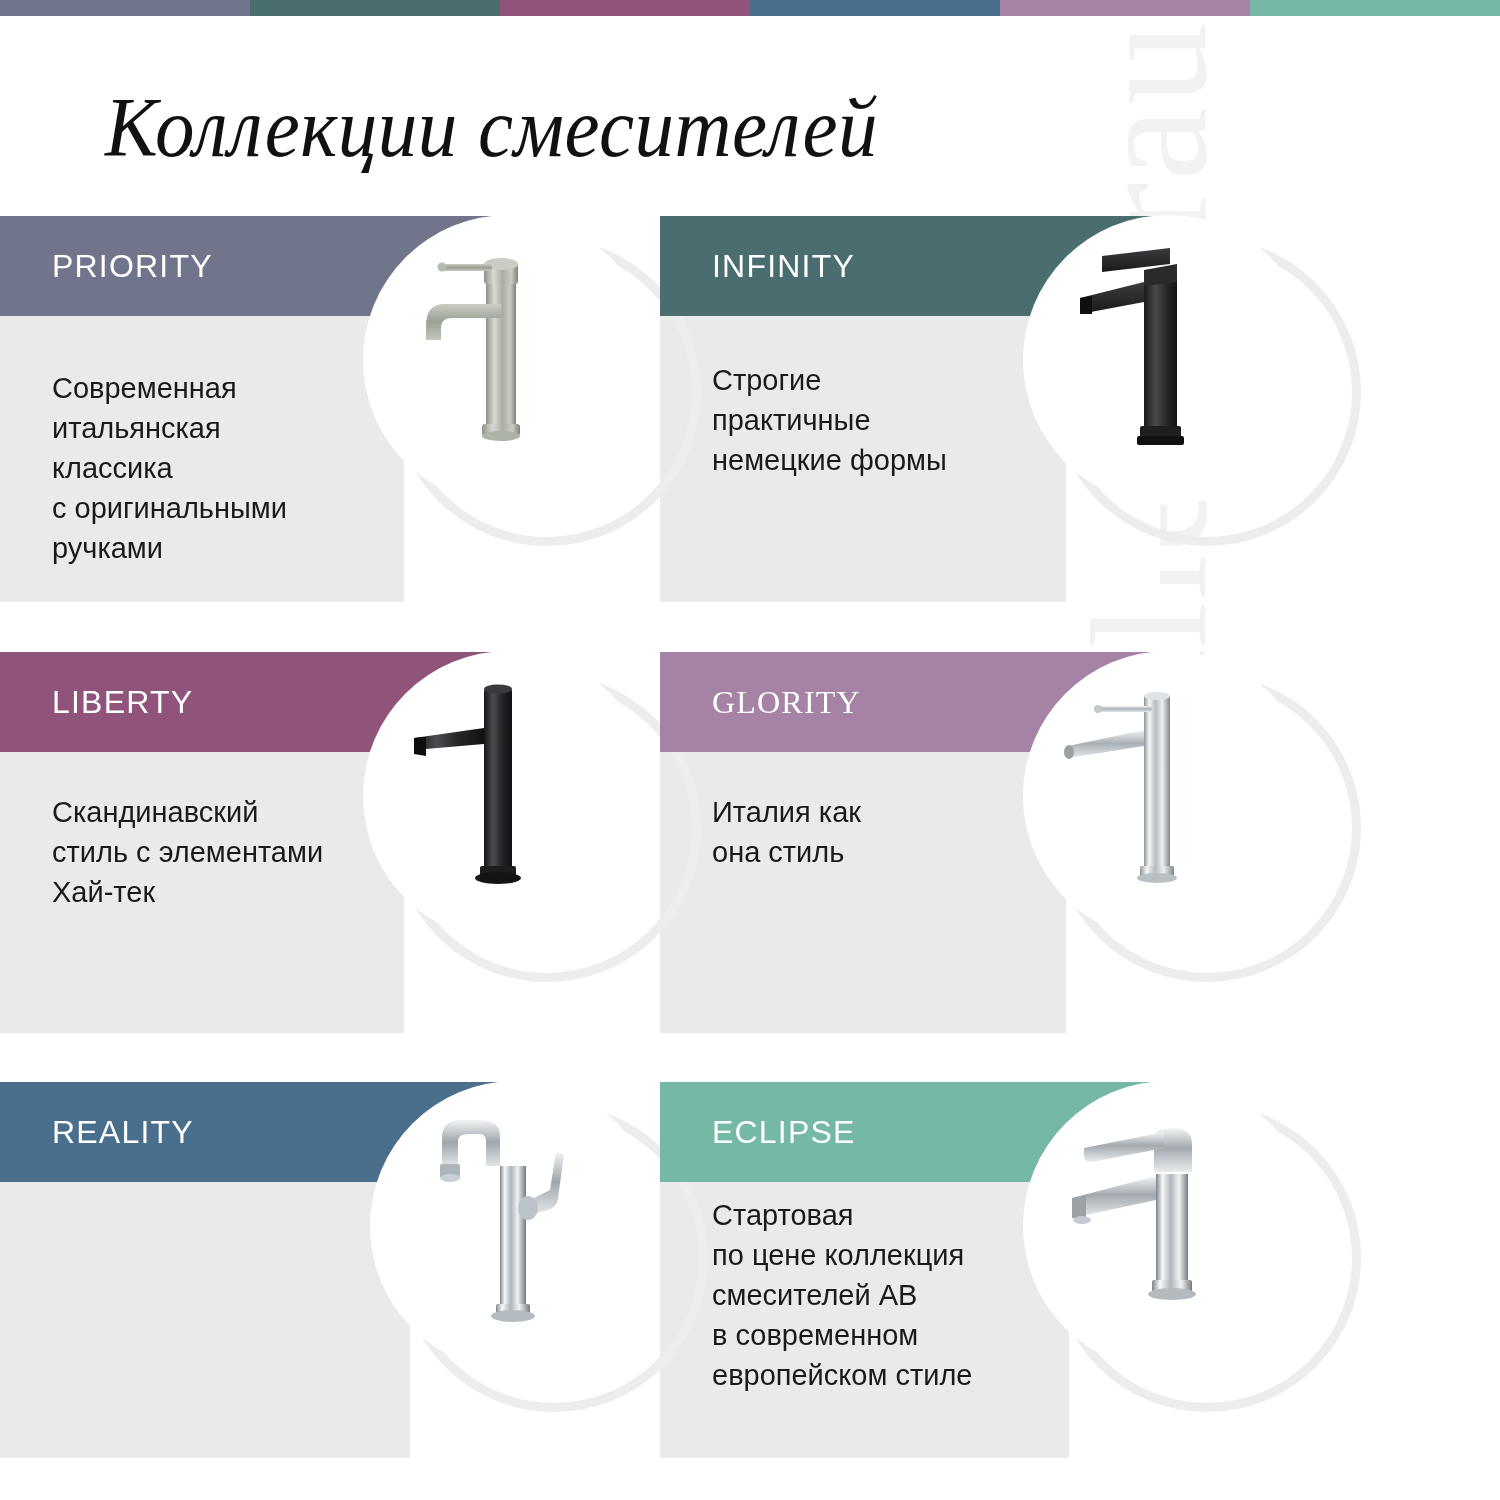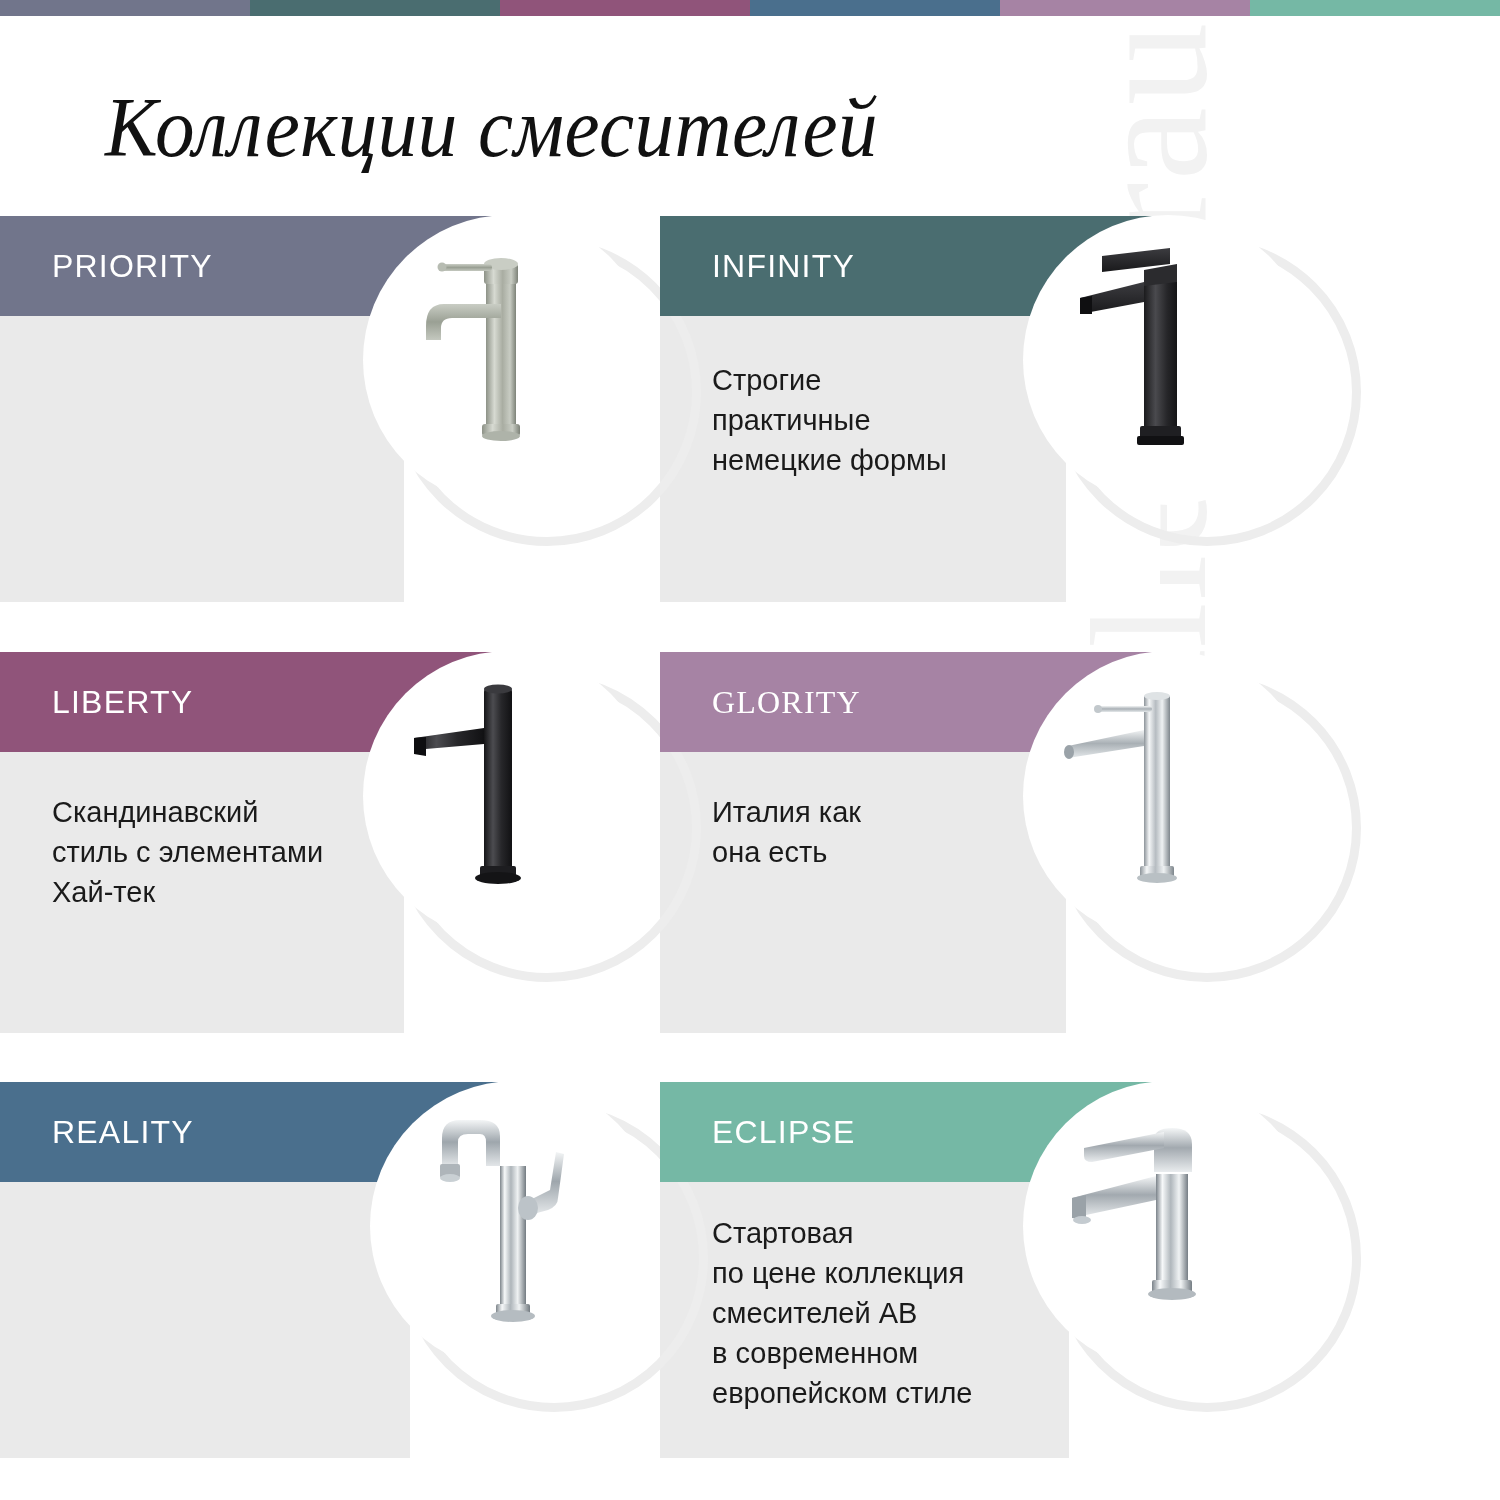--- a/index.html
+++ b/index.html
@@ -114,21 +114,21 @@
   #card-glority .desc{top:140px;}
 
   
   #card-reality{left:0;top:1082px;width:518px;height:388px;}
   #card-reality .header{width:518px;}
   #card-reality .body{width:518px;height:276px;}
   #card-reality .desc{top:168px;}
   #card-eclipse{left:660px;top:1082px;width:503px;height:376px;}
   #card-eclipse .header{width:503px;text-align:right;}
   #card-eclipse .body{width:503px;height:276px;}
-  #card-eclipse .desc{top:131px;}
+  #card-eclipse .desc{top:113px;}
 
   
   .c-r1{width:290px;height:290px;left:363px;top:-1px;}
   .c-r1-ring{width:290px;height:290px;left:393px;top:22px;}
   .c-r2{width:290px;height:290px;left:363px;top:-1px;}
   .c-r2-ring{width:290px;height:290px;left:393px;top:22px;}
   .c-r3{width:290px;height:290px;left:363px;top:-1px;}
   .c-r3-ring{width:290px;height:290px;left:393px;top:22px;}
   #card-reality .c-r3{left:370px;}
   #card-reality .c-r3-ring{left:400px;}
@@ -188,20 +188,25 @@
       <ellipse cx="101" cy="22" rx="17" ry="6" fill="#c9cdc4"></ellipse>
 
       <rect x="40" y="22" width="52" height="7" rx="3.5" fill="url(#nk2)"></rect>
       <circle cx="42" cy="25" r="4.5" fill="#b7bcb2"></circle>
 
       <path d="M101 62 L44 62 Q26 62 26 84 L26 98 L41 98 L41 86 Q41 76 52 76 L101 76 Z" fill="url(#nk2)"></path>
 
       <rect x="82" y="182" width="38" height="12" rx="3" fill="url(#nk)"></rect>
       <ellipse cx="101" cy="194" rx="19" ry="5" fill="#aeb3a9"></ellipse>
     </svg>
+    <div class="desc">Современная
+итальянская
+классика
+с оригинальными
+ручками</div>
   </div>
 
   <div class="card" id="card-liberty">
     <div class="body"></div>
     <div class="header" style="background:#90547a">
       <div class="label">LIBERTY</div>
     </div>
     <div class="maskwhite" style="left:404px;top:100px;width:94px;height:281px;"></div>
     <div class="ring c-r2-ring"></div>
     <div class="well c-r2"></div>
@@ -300,21 +305,21 @@
       <rect x="44" y="32" width="56" height="6" rx="3" fill="url(#cr2)"></rect>
       <circle cx="46" cy="35" r="4" fill="#c2c8cc"></circle>
 
       <path d="M92 56 L16 72 L16 84 L92 72 Z" fill="url(#cr2)"></path>
       <ellipse cx="17" cy="78" rx="5" ry="7" fill="#9aa2a8"></ellipse>
 
       <rect x="88" y="192" width="34" height="12" rx="2" fill="url(#cr)"></rect>
       <ellipse cx="105" cy="204" rx="20" ry="5" fill="#b9c0c4"></ellipse>
     </svg>
     <div class="desc">Италия как
-она есть</div>
+она стиль</div>
   </div>
 
   <div class="card" id="card-reality">
     <div class="body"></div>
     <div class="header" style="background:#4a6f8d">
       <div class="label">REALITY</div>
     </div>
     <div class="maskwhite" style="left:410px;top:100px;width:108px;height:276px;"></div>
     <div class="ring c-r3-ring"></div>
     <div class="well c-r3"></div>

